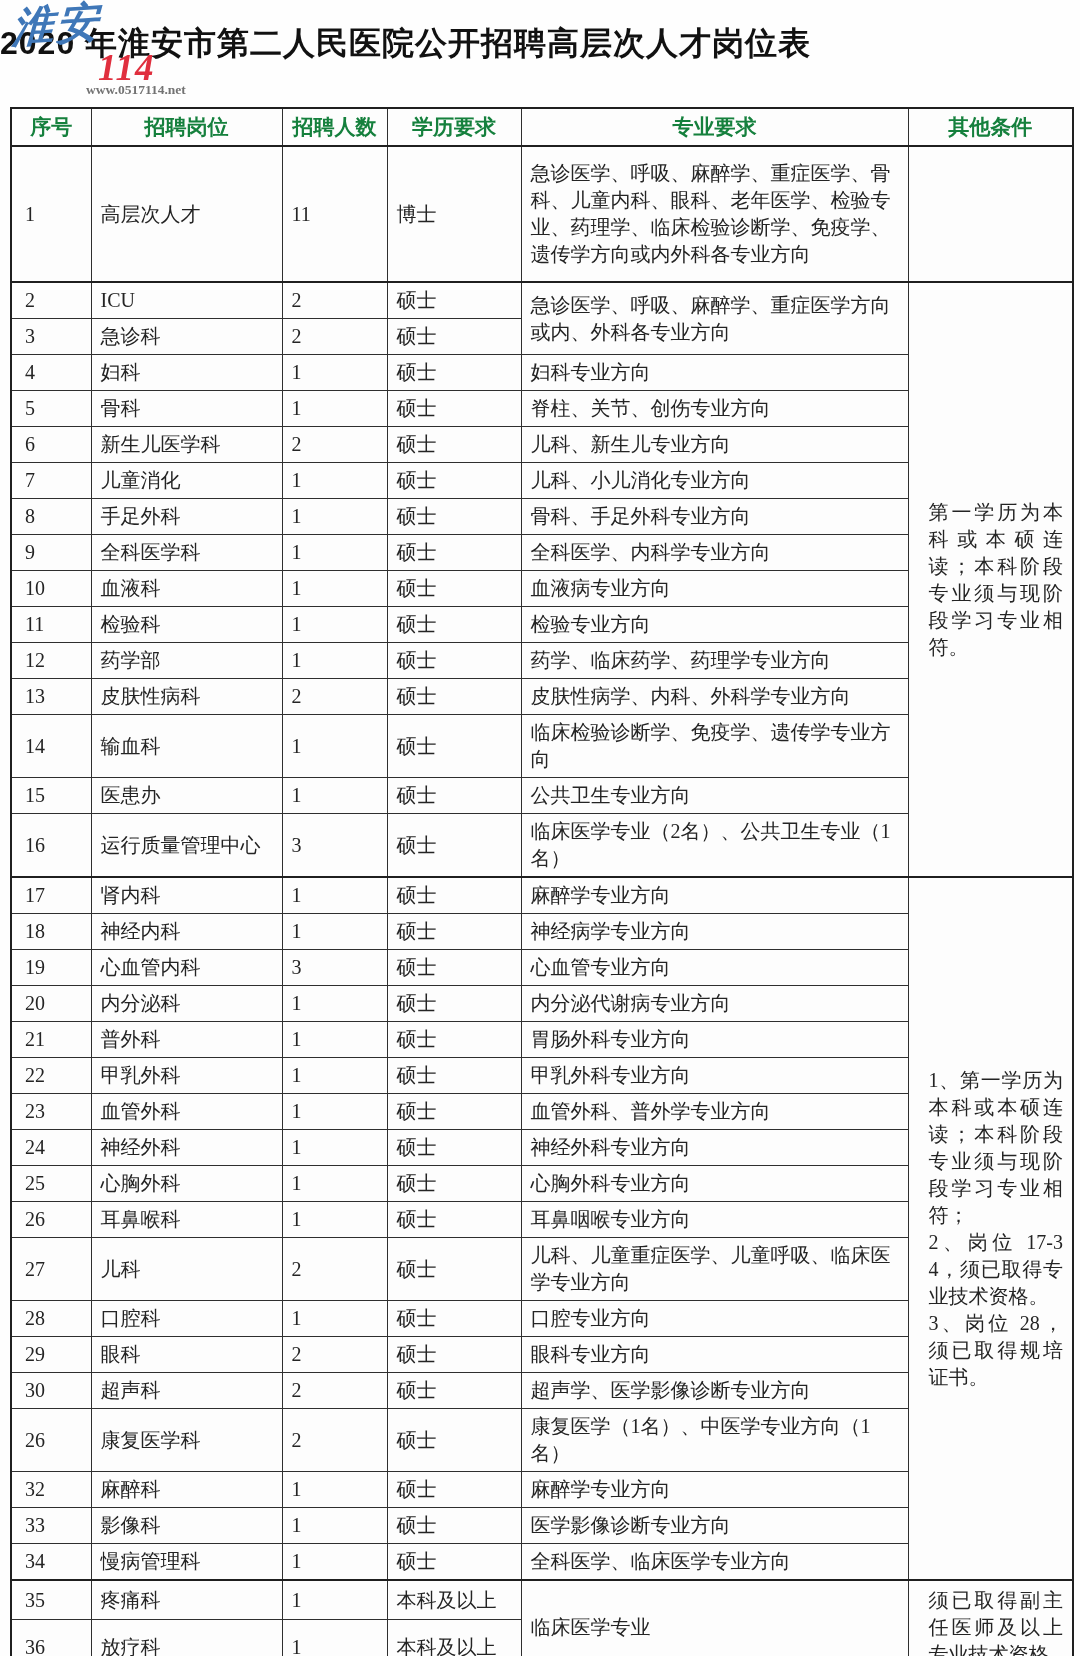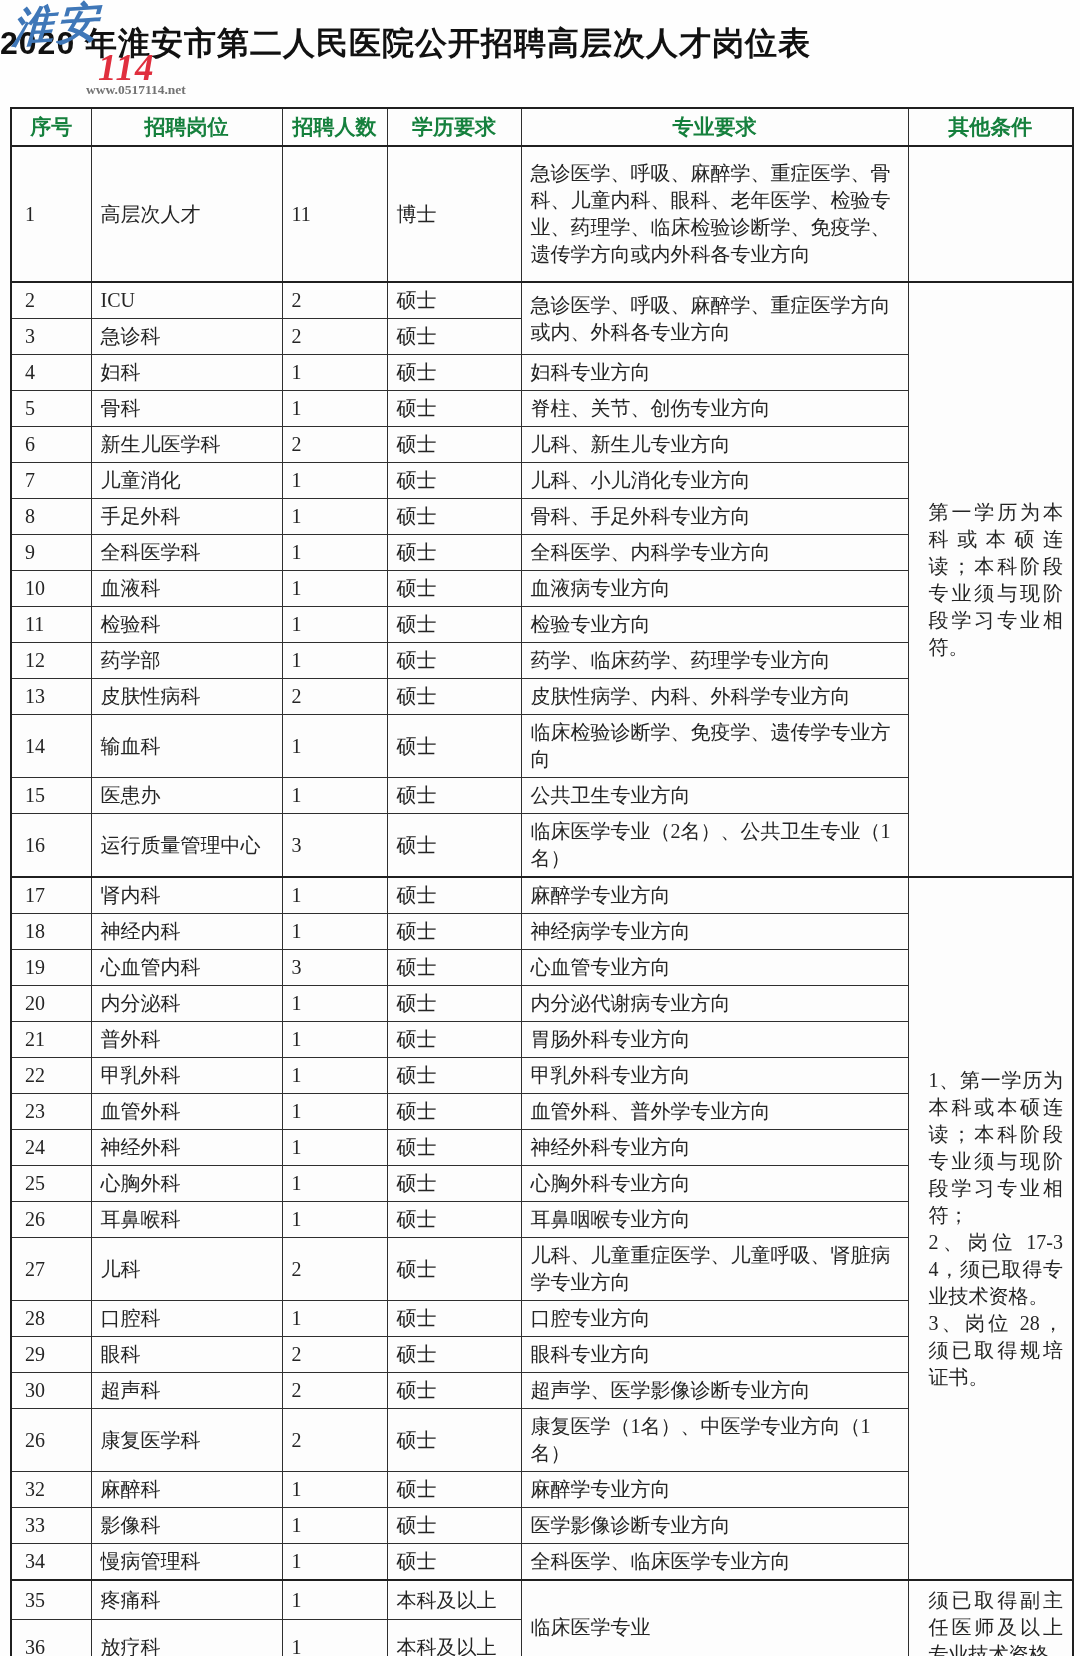--- a/index.html
+++ b/index.html
@@ -274,21 +274,21 @@
           <td>耳鼻喉科</td>
           <td>1</td>
           <td>硕士</td>
           <td class="major">耳鼻咽喉专业方向</td>
         </tr>
         <tr>
           <td>27</td>
           <td>儿科</td>
           <td>2</td>
           <td>硕士</td>
-          <td class="major">儿科、儿童重症医学、儿童呼吸、肾脏病学专业方向</td>
+          <td class="major">儿科、儿童重症医学、儿童呼吸、临床医学专业方向</td>
         </tr>
         <tr>
           <td>28</td>
           <td>口腔科</td>
           <td>1</td>
           <td>硕士</td>
           <td class="major">口腔专业方向</td>
         </tr>
         <tr>
           <td>29</td>

